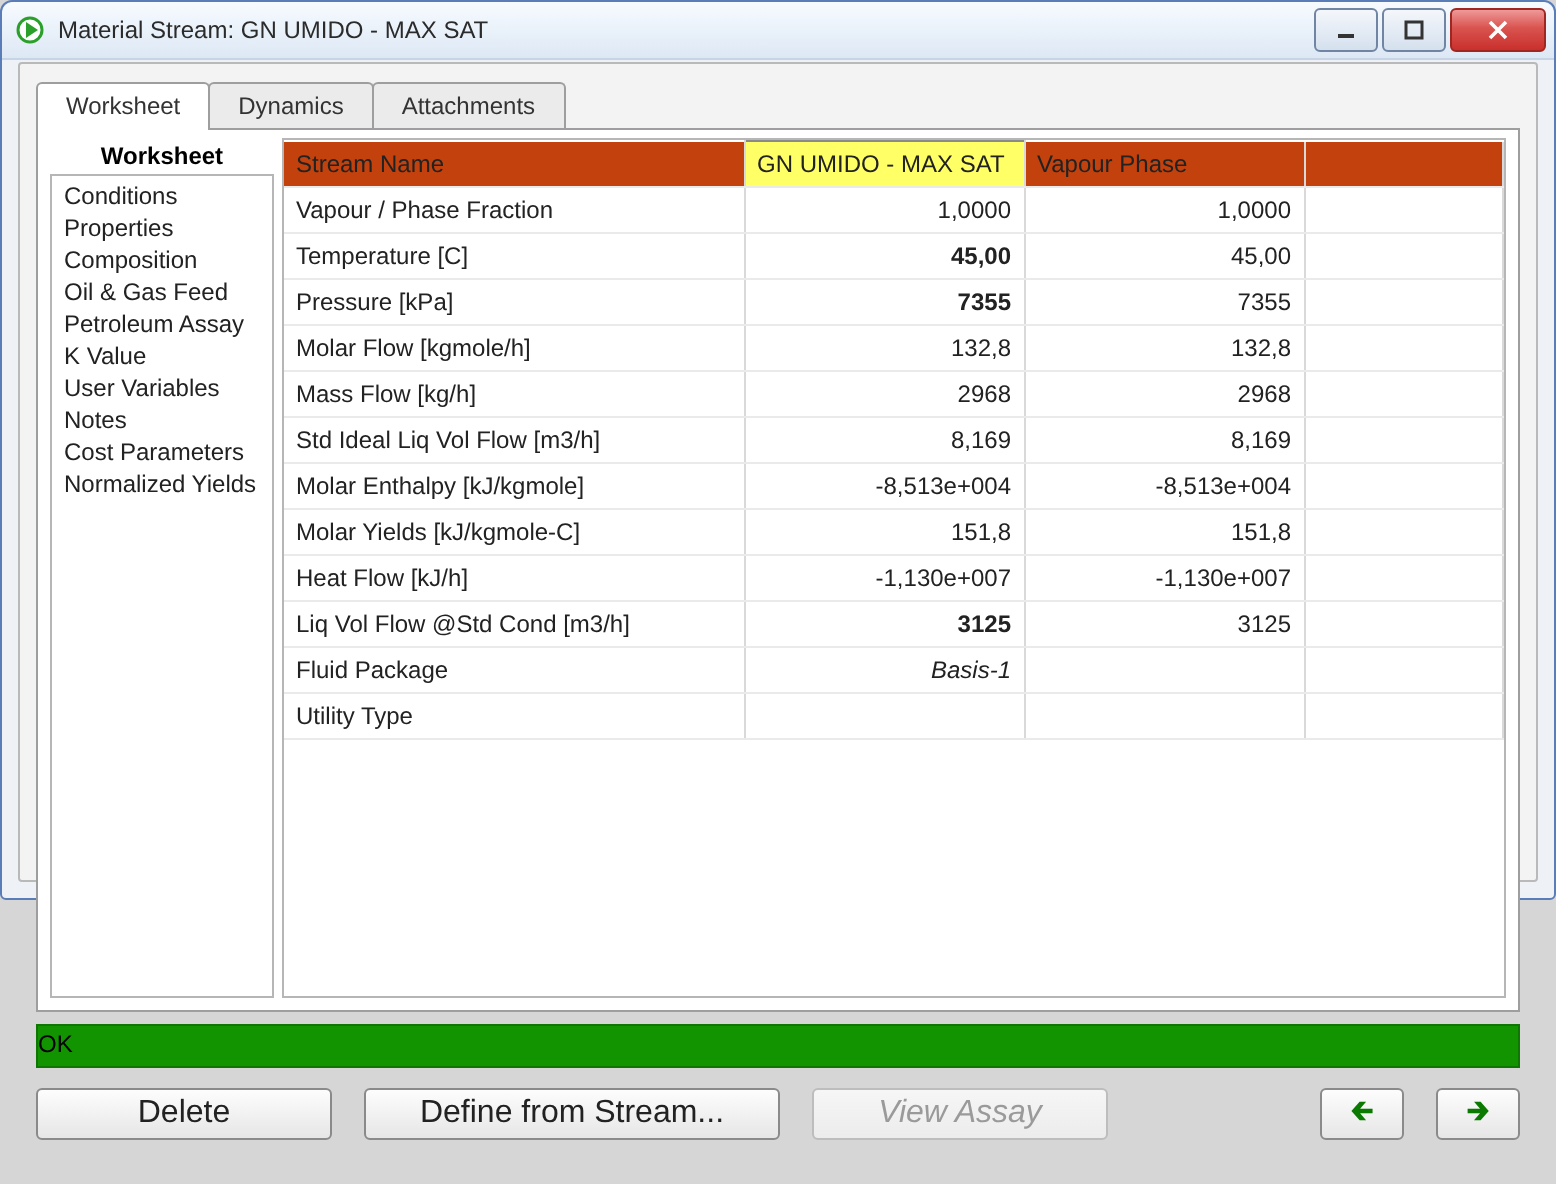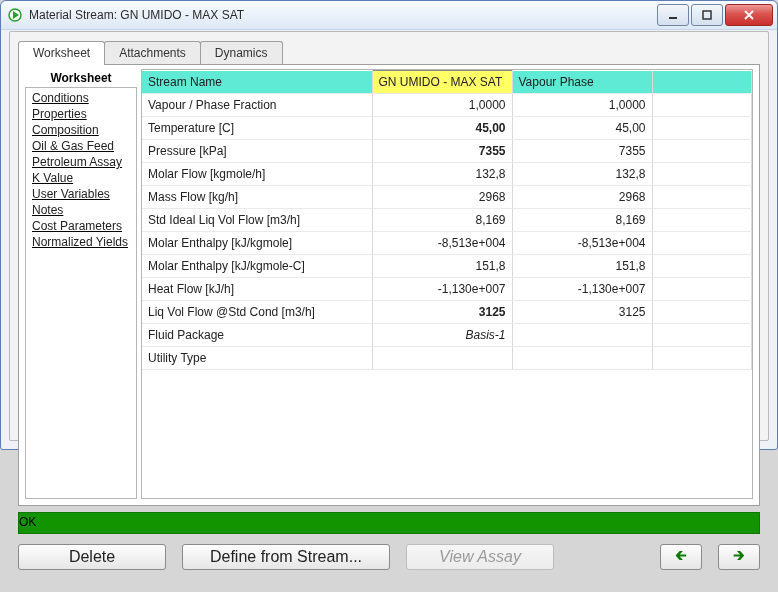--- a/index.html
+++ b/index.html
@@ -118,21 +118,20 @@
     font-weight: bold;
     text-align: center;
     padding: 2px 0 2px 0;
     font-size: 12px;
   }
   .leftnav .nav-items {
     border: 1px solid #b6b6b6;
     flex: 1;
     padding: 2px 2px;
     background: #fff;
-    text-decoration: underline;
   }
   .nav-item {
     padding: 1px 4px;
     color: #222;
     cursor: default;
     white-space: nowrap;
     overflow: hidden;
   }
   .nav-item.sel {
     background: transparent;
@@ -155,21 +154,21 @@
     padding: 2px 6px 2px 6px;
     height: 18px;
     font-size: 12px;
     color: #222;
     overflow: hidden;
     white-space: nowrap;
   }
   table.grid th {
     text-align: left;
     font-weight: normal;
-    background: #5eead4;
+    background: #c2410c;
   }
   table.grid td.val { text-align: right; }
   col.c-label { width: 230px; }
   col.c-col   { width: 140px; }
   .hdr-cell-main {
     background: #ffff66 !important;
     color: #1346c7;
     font-weight: normal;
     text-align: right;
     border: 1px solid #8a8a8a;
@@ -252,22 +251,22 @@
             <path d="M2 1 L10 9 M10 1 L2 9" stroke="#fff" stroke-width="1.8"></path>
           </svg>
       </div>
     </div>
   </div>
 
   <div class="client">
 
     <div class="tabstrip">
       <div class="tab active"><span>Worksheet</span></div>
+      <div class="tab"><span>Dynamics</span></div>
       <div class="tab"><span>Attachments</span></div>
-      <div class="tab"><span>Dynamics</span></div>
     </div>
 
     <div class="tab-panel">
 
       <div class="leftnav">
         <div class="heading">Worksheet</div>
         <div class="nav-items">
           <div class="nav-item sel"><span>Conditions</span></div>
           <div class="nav-item"><span>Properties</span></div>
           <div class="nav-item"><span>Composition</span></div>
@@ -332,21 +331,21 @@
                 <td class="val ">8,169</td>
                 <td></td>
               </tr>
               <tr>
                 <td>Molar Enthalpy [kJ/kgmole]</td>
                 <td class="val ">-8,513e+004</td>
                 <td class="val ">-8,513e+004</td>
                 <td></td>
               </tr>
               <tr>
-                <td>Molar Enthalpy [kJ/kgmole-C]</td>
+                <td>Molar Yields [kJ/kgmole-C]</td>
                 <td class="val ">151,8</td>
                 <td class="val ">151,8</td>
                 <td></td>
               </tr>
               <tr>
                 <td>Heat Flow [kJ/h]</td>
                 <td class="val ">-1,130e+007</td>
                 <td class="val ">-1,130e+007</td>
                 <td></td>
               </tr>

